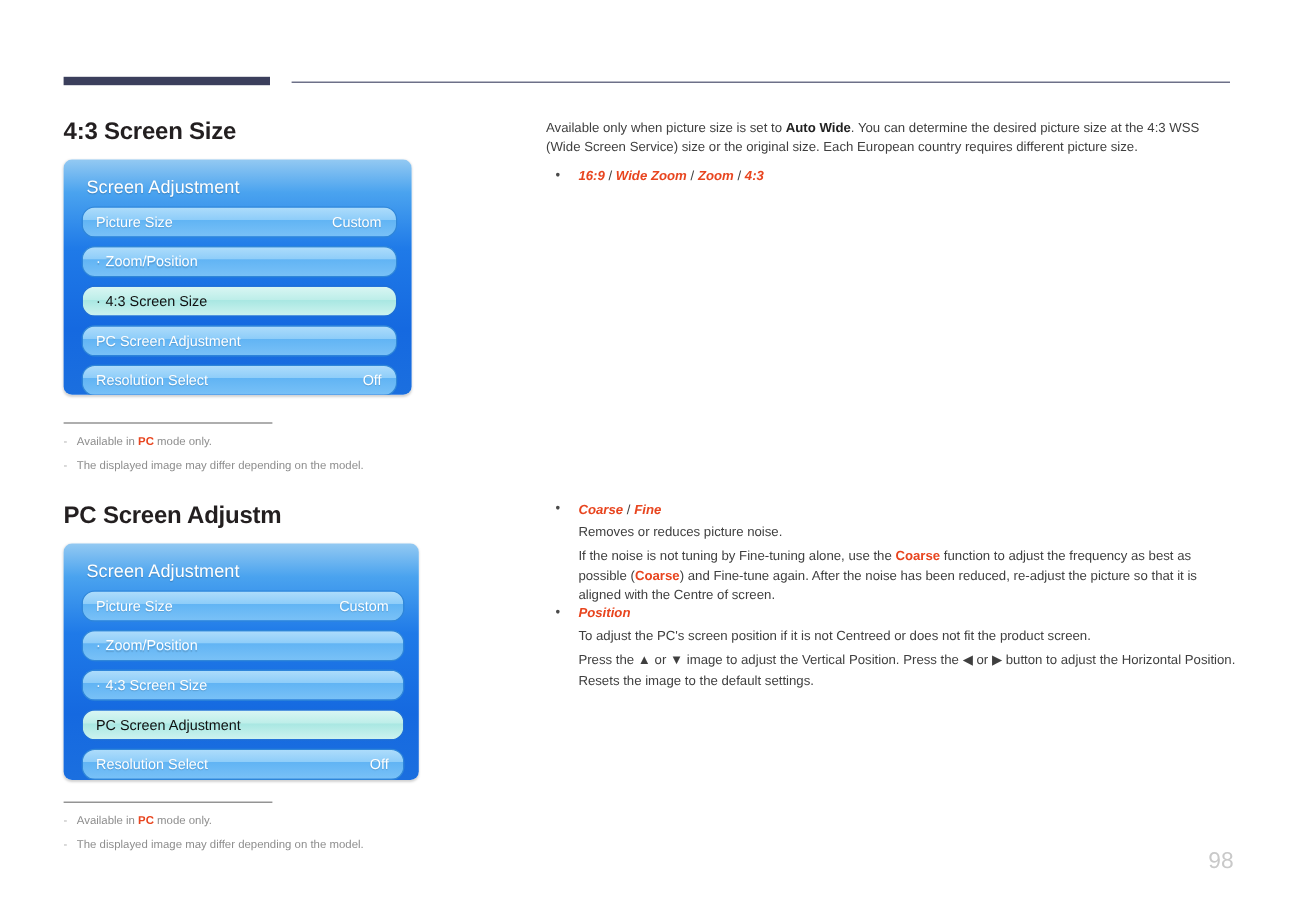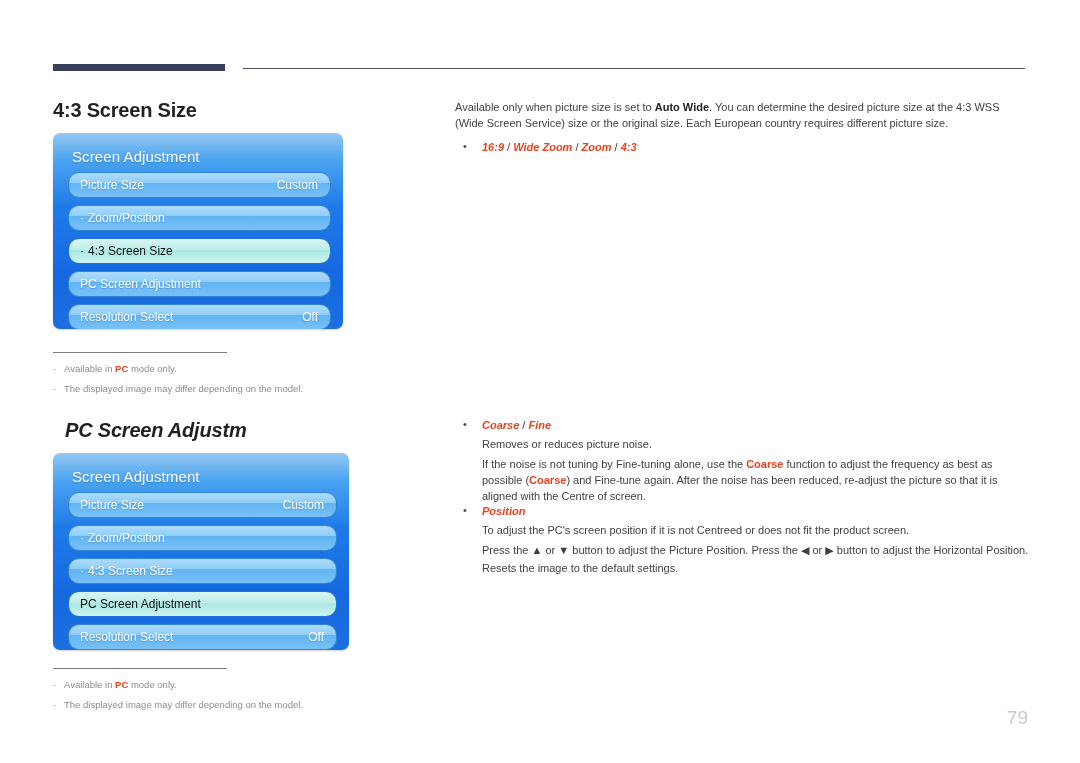--- a/index.html
+++ b/index.html
@@ -38,21 +38,21 @@
   
   .section-heading {
     position: absolute;
     font-size: 20px;
     font-weight: bold;
     color: #231f20;
     letter-spacing: -0.2px;
     white-space: nowrap;
   }
   #heading-43 { left: 53px; top: 99px; }
-  #heading-pc { left: 65px; top: 419px; font-style: italic; }
+  #heading-pc { left: 53px; top: 419px; }
 
   
   .osd-panel {
     position: absolute;
     border-radius: 7px;
     background: linear-gradient(to bottom,
                 #93c9f2 0%,
                 #4aa3ef 14%,
                 #1f7ae8 38%,
                 #1569e0 72%,
@@ -279,20 +279,20 @@
 
 <div id="section-coarse">
   <div class="bullet"><span class="term">Coarse</span><span class="sep"> / </span><span class="term">Fine</span></div>
   <div class="bullet-body">Removes or reduces picture noise.</div>
   <div class="bullet-body"><span>If the noise is not tuning by Fine-tuning alone, use the </span><span class="hl">Coarse</span><span> function to adjust the frequency as best as possible (</span><span class="hl">Coarse</span><span>) and Fine-tune again. After the noise has been reduced, re-adjust the picture so that it is aligned with the Centre of screen.</span></div>
 </div>
 
 <div id="section-position">
   <div class="bullet"><span class="term">Position</span></div>
   <div class="bullet-body">To adjust the PC's screen position if it is not Centreed or does not fit the product screen.</div>
-  <div class="bullet-body"><span>Press the </span><span>▲</span><span> or </span><span>▼</span><span> button to adjust the Picture Position. Press the </span><span>◀</span><span> or </span><span>▶</span><span> button to adjust the Horizontal Position.</span></div>
+  <div class="bullet-body"><span>Press the </span><span>▲</span><span> or </span><span>▼</span><span> image to adjust the Vertical Position. Press the </span><span>◀</span><span> or </span><span>▶</span><span> button to adjust the Horizontal Position.</span></div>
 </div>
 
 <div id="section-reset">
   <div class="bullet-body">Resets the image to the default settings.</div>
 </div>
 
-<div id="page-number">79</div>
+<div id="page-number">98</div>
 
 </body></html>

